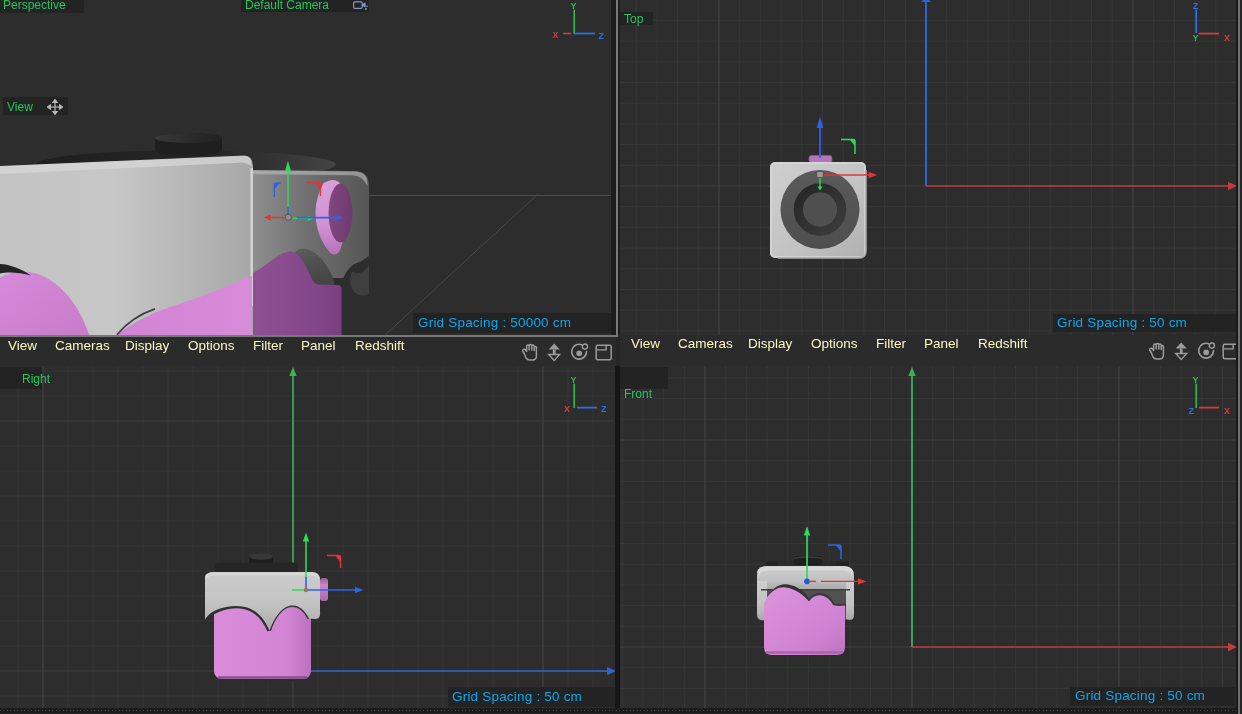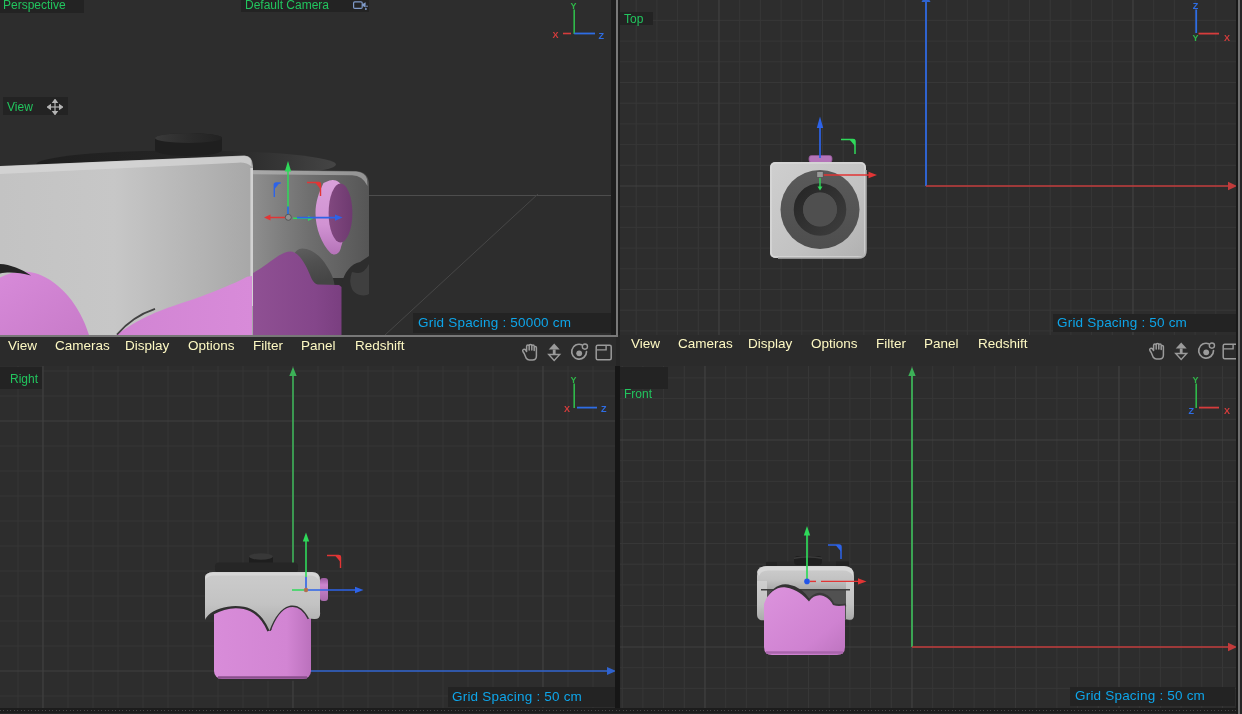--- a/index.html
+++ b/index.html
@@ -380,21 +380,21 @@
 <circle cx="306" cy="224" r="2.2" fill="#b07050"></circle>
 
 <text x="570.5" y="16.5" font-size="9" font-weight="bold" fill="#2fb94a">Y</text>
 <line x1="574.2" y1="17.5" x2="574.2" y2="42" stroke="#2fb94a" stroke-width="1.6"></line>
 <text x="564" y="45.5" font-size="9" font-weight="bold" fill="#d63c3c">X</text>
 <line x1="577" y1="41.6" x2="597" y2="41.6" stroke="#2e6de4" stroke-width="1.8"></line>
 <text x="601" y="46" font-size="9" font-weight="bold" fill="#2e6de4">Z</text>
 </svg>
 </div>
 <div class="lbl" style="left:0;top:367px;width:42px;height:22px">
-    <span style="position:absolute;left:10px;top:5px">Right</span>
+    <span style="position:absolute;left:22px;top:5px">Right</span>
   </div>
 <div class="gsb" style="left:448px;top:687px;width:168px;height:20px">
     <span style="position:absolute;left:4px;top:2px">Grid Spacing : 50 cm</span>
   </div>
 
 <div class="vp" style="left:620px;top:366px;width:616px;height:342px">
 <svg width="616" height="342">
 <defs>
 <linearGradient id="fgrey" x1="0" y1="0" x2="0" y2="1">
  <stop offset="0" stop-color="#cecece"></stop>

